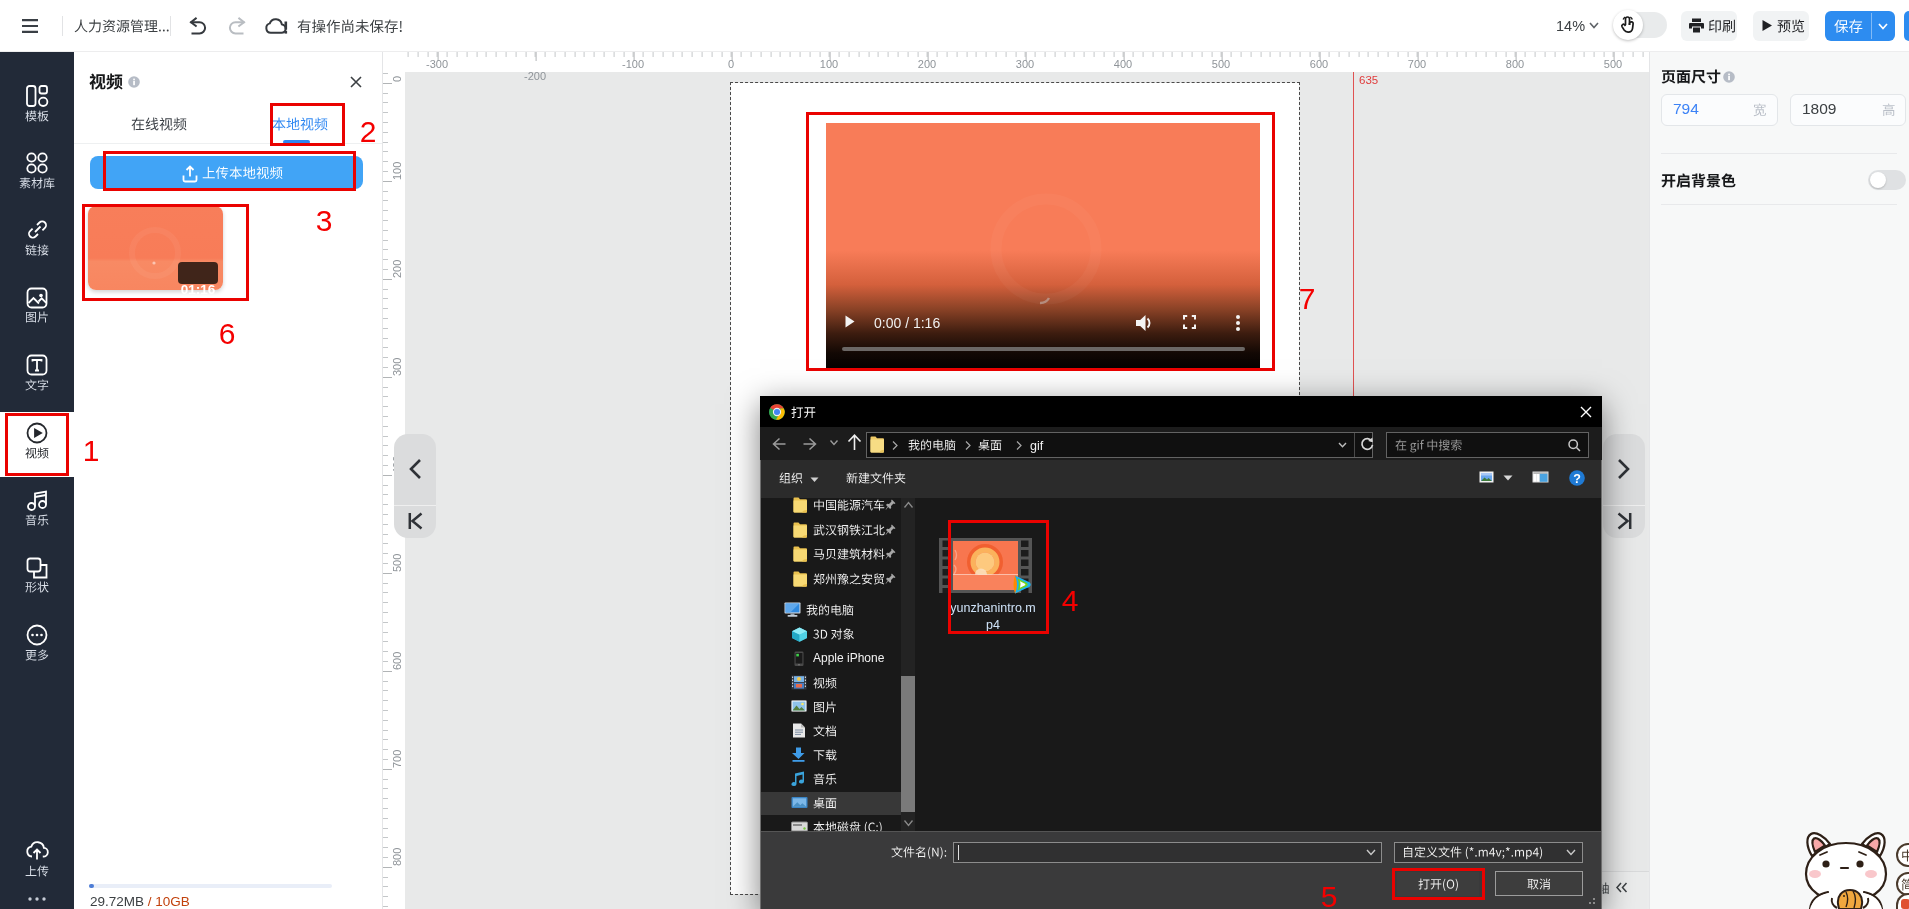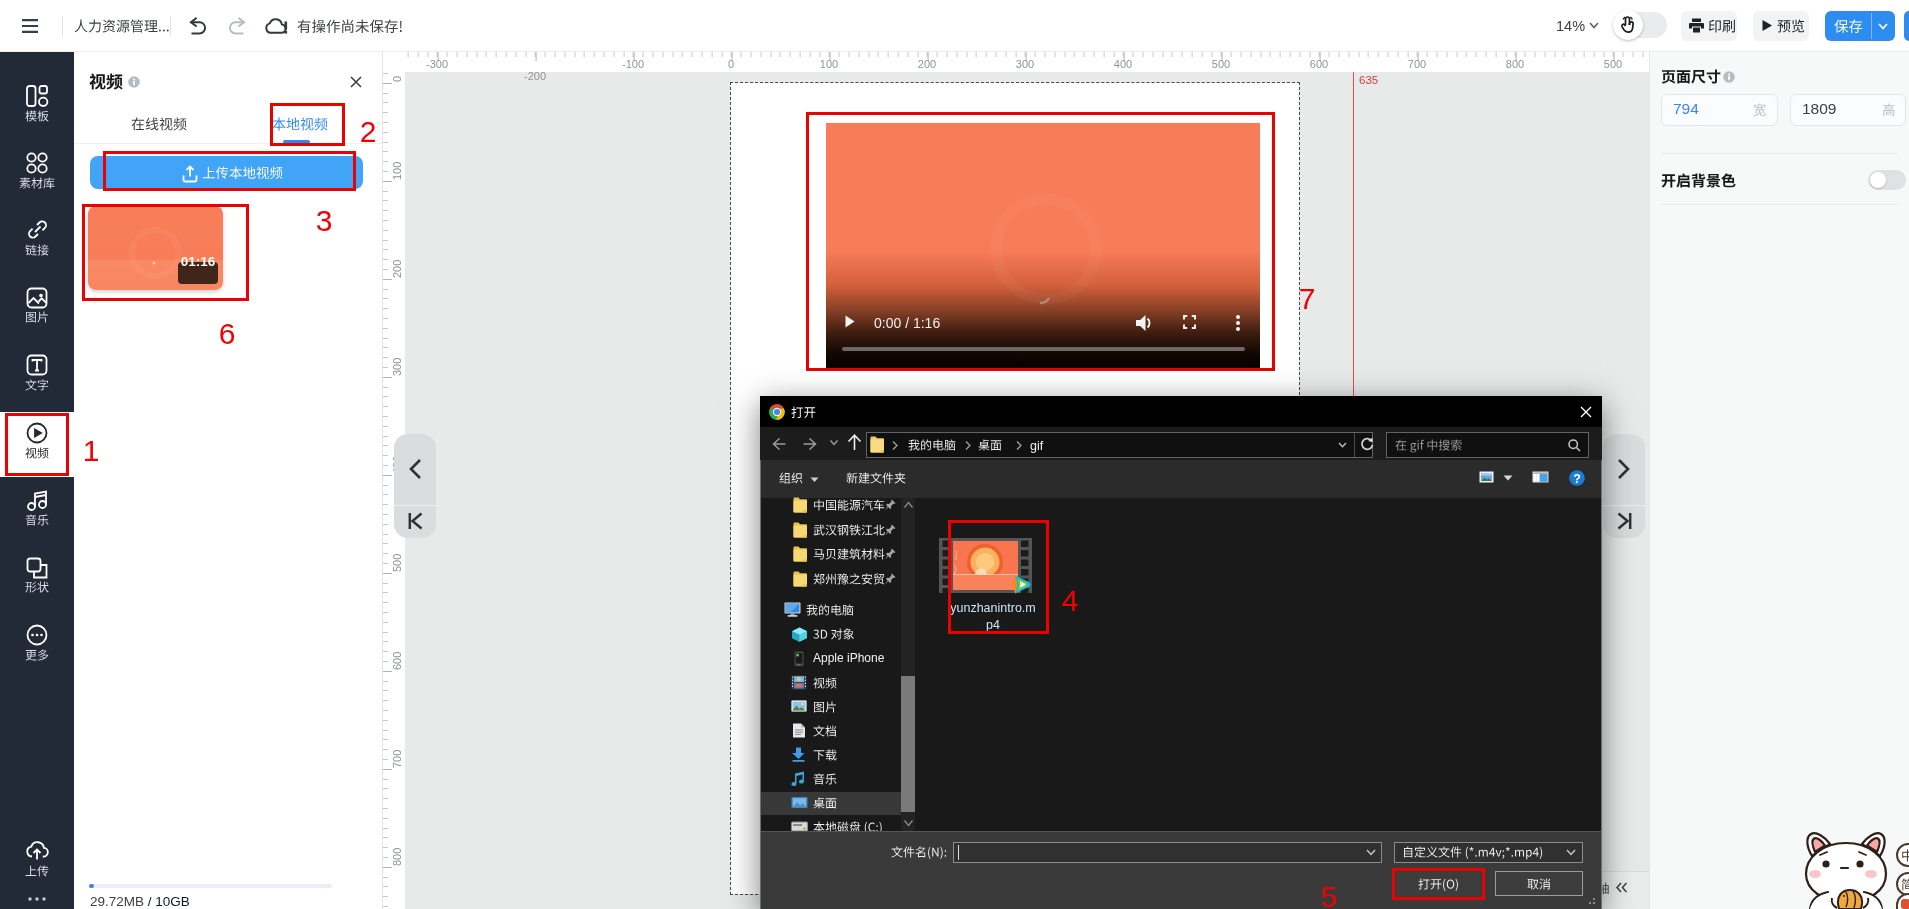--- a/index.html
+++ b/index.html
@@ -329,28 +329,28 @@
         <use href="#g31" transform="translate(67.50,0) scale(0.013500,-0.013500)"></use>
       </g>
     </svg>
   </div>
 <div style="position:absolute;left:88px;top:206px;width:135px;height:84px;background:linear-gradient(180deg,#f87e5a 0%,#f87c58 62%,#f88a64 66%,#f88660 100%);border-radius:8px;box-shadow:0 2px 4px rgba(0,0,0,0.18)"></div>
 <svg style="position:absolute;left:88px;top:206px;overflow:visible" width="135" height="84" viewBox="0 0 135 84">
     <circle cx="67" cy="47" r="23" fill="none" stroke="rgba(255,255,255,0.05)" stroke-width="6"></circle>
     <circle cx="66" cy="57" r="1.6" fill="rgba(255,255,255,0.5)"></circle>
   </svg>
 <div style="position:absolute;left:178px;top:262px;width:40px;height:22px;background:rgba(48,28,20,0.92);border-radius:4px"></div>
-<div style="position:absolute;left:198.0px;transform:translateX(-50%);top:254px;font-size:13.5px;line-height:15.5px;color:#fff;font-weight:bold;;white-space:nowrap">01:16</div>
+<div style="position:absolute;left:198.0px;transform:translateX(-50%);top:282px;font-size:13.5px;line-height:15.5px;color:#fff;font-weight:bold;;white-space:nowrap">01:16</div>
 <div style="position:absolute;left:82px;top:204px;width:167px;height:97px;border:3px solid #ea0200;box-sizing:border-box"></div>
 <div style="position:absolute;left:103px;top:151px;width:253px;height:40px;border:3px solid #ea0200;box-sizing:border-box"></div>
 <div style="position:absolute;left:324px;top:221px;transform:translate(-50%,-50%);font-family:&quot;Liberation Sans&quot;,sans-serif;font-size:30px;color:#f40000">3</div>
 <div style="position:absolute;left:227px;top:334px;transform:translate(-50%,-50%);font-family:&quot;Liberation Sans&quot;,sans-serif;font-size:30px;color:#f40000">6</div>
 <div style="position:absolute;left:89px;top:884px;width:243px;height:4px;background:#e9eef8;border-radius:2px"></div>
 <div style="position:absolute;left:89px;top:884px;width:5px;height:4px;background:#4d7dd6;border-radius:2px"></div>
-<div style="position:absolute;left:90.0px;top:894.0px;font-size:13.5px;line-height:15.5px;color:#3c4043;;white-space:nowrap">29.72MB <span style="color:#0f172a">/ 10GB</span></div>
+<div style="position:absolute;left:90.0px;top:894.0px;font-size:13.5px;line-height:15.5px;color:#3c4043;;white-space:nowrap">29.72MB <span style="color:#c2410c">/ 10GB</span></div>
 <div style="position:absolute;left:405px;top:72px;width:1244px;height:837px;background:#e8e9e9"></div>
 <div style="position:absolute;left:383px;top:52px;width:1266px;height:20px;background:#fff"></div>
 <div style="position:absolute;left:405px;top:52px;width:1240px;height:5px;background:repeating-linear-gradient(to right,#c4c7c9 0 1px,transparent 1px 9.8px);background-position-x:2.6px"></div>
 <div style="position:absolute;left:405px;top:52px;width:1240px;height:9px;background:repeating-linear-gradient(to right,#b1b4b6 0 1px,transparent 1px 98px);background-position-x:32.6px"></div>
 <div style="position:absolute;left:437.0px;transform:translateX(-50%);top:57.5px;font-size:11px;line-height:12.6px;color:#8f9499;;white-space:nowrap">-300</div>
 <div style="position:absolute;left:535.0px;transform:translateX(-50%);top:70px;font-size:11px;line-height:12.6px;color:#8f9499;;white-space:nowrap">-200</div>
 <div style="position:absolute;left:633.0px;transform:translateX(-50%);top:57.5px;font-size:11px;line-height:12.6px;color:#8f9499;;white-space:nowrap">-100</div>
 <div style="position:absolute;left:731.0px;transform:translateX(-50%);top:57.5px;font-size:11px;line-height:12.6px;color:#8f9499;;white-space:nowrap">0</div>
 <div style="position:absolute;left:829.0px;transform:translateX(-50%);top:57.5px;font-size:11px;line-height:12.6px;color:#8f9499;;white-space:nowrap">100</div>
 <div style="position:absolute;left:927.0px;transform:translateX(-50%);top:57.5px;font-size:11px;line-height:12.6px;color:#8f9499;;white-space:nowrap">200</div>

